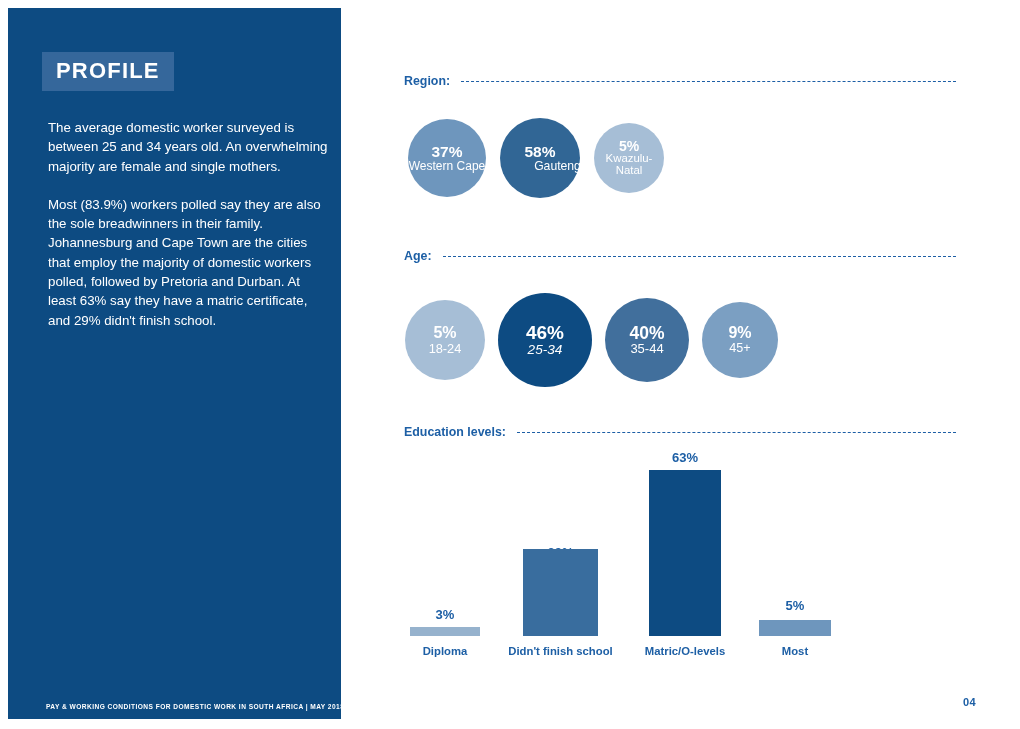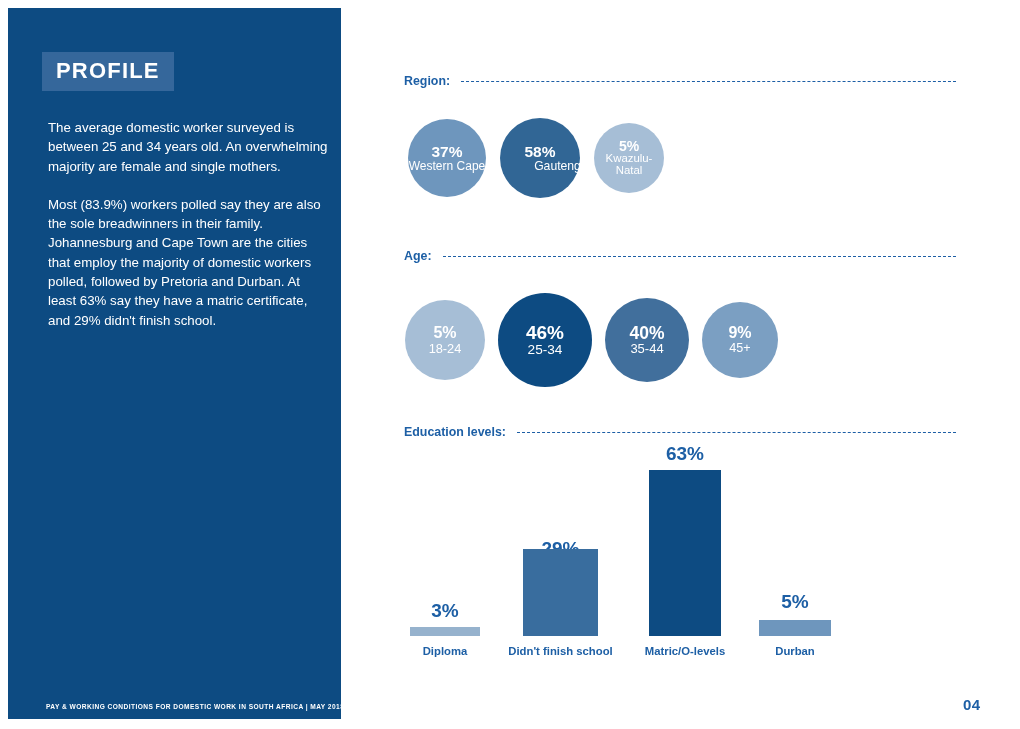--- a/index.html
+++ b/index.html
@@ -68,21 +68,21 @@
     letter-spacing: 0.45px;
     white-space: nowrap;
   }
 
   
   #page-number {
     position: absolute;
     left: 963px;
     top: 696px;
     color: #1d5fa5;
-    font-size: 15px;
+    font-size: 11px;
     font-weight: bold;
     letter-spacing: 0.3px;
   }
 
   
   .section-head {
     position: absolute;
     display: flex;
     align-items: center;
     width: 552px;
@@ -140,21 +140,21 @@
     bottom: 24px;
     left: 0;
     width: 100%;
   }
   .bar-col .val {
     position: absolute;
     left: 0;
     width: 100%;
     text-align: center;
     color: #1d5fa5;
-    font-size: 19px;
+    font-size: 13px;
     font-weight: bold;
   }
   .bar-col .cat {
     position: absolute;
     bottom: 3px;
     left: -40px;
     width: calc(100% + 80px);
     text-align: center;
     color: #1d5fa5;
     font-size: 11.3px;
@@ -206,21 +206,21 @@
     <span class="rule"></span>
   </div>
 
   <div class="circle-row" id="age-row">
     <div class="bubble" style="width:80px;height:80px;background:#a6bed6;">
       <span class="pct" style="font-size:16px;">5%</span>
       <span class="cap" style="font-size:12.8px;">18-24</span>
     </div>
     <div class="bubble" style="width:94px;height:94px;background:#0d4b82;">
       <span class="pct" style="font-size:19px;">46%</span>
-      <span class="cap" style="font-size:13.6px;">25-34</span>
+      <span class="cap" style="font-size:13.6px;font-style:italic;">25-34</span>
     </div>
     <div class="bubble" style="width:84px;height:84px;background:#416f9c;">
       <span class="pct" style="font-size:17.5px;">40%</span>
       <span class="cap" style="font-size:13px;">35-44</span>
     </div>
     <div class="bubble" style="width:76px;height:76px;background:#7b9fc2;">
       <span class="pct" style="font-size:16px;">9%</span>
       <span class="cap" style="font-size:12.6px;">45+</span>
     </div>
   </div>
@@ -246,18 +246,18 @@
 
     <div class="bar-col" style="left:245px;width:72px;">
       <div class="val" style="bottom:195px;">63%</div>
       <div class="bar" style="height:166px;background:#0d4b82;"></div>
       <div class="cat">Matric/O-levels</div>
     </div>
 
     <div class="bar-col" style="left:355px;width:72px;">
       <div class="val" style="bottom:47px;">5%</div>
       <div class="bar" style="height:16px;background:#6e96bd;"></div>
-      <div class="cat">Durban</div>
+      <div class="cat">Most</div>
     </div>
 
   </div>
 
 </div>
 
 </body></html>

